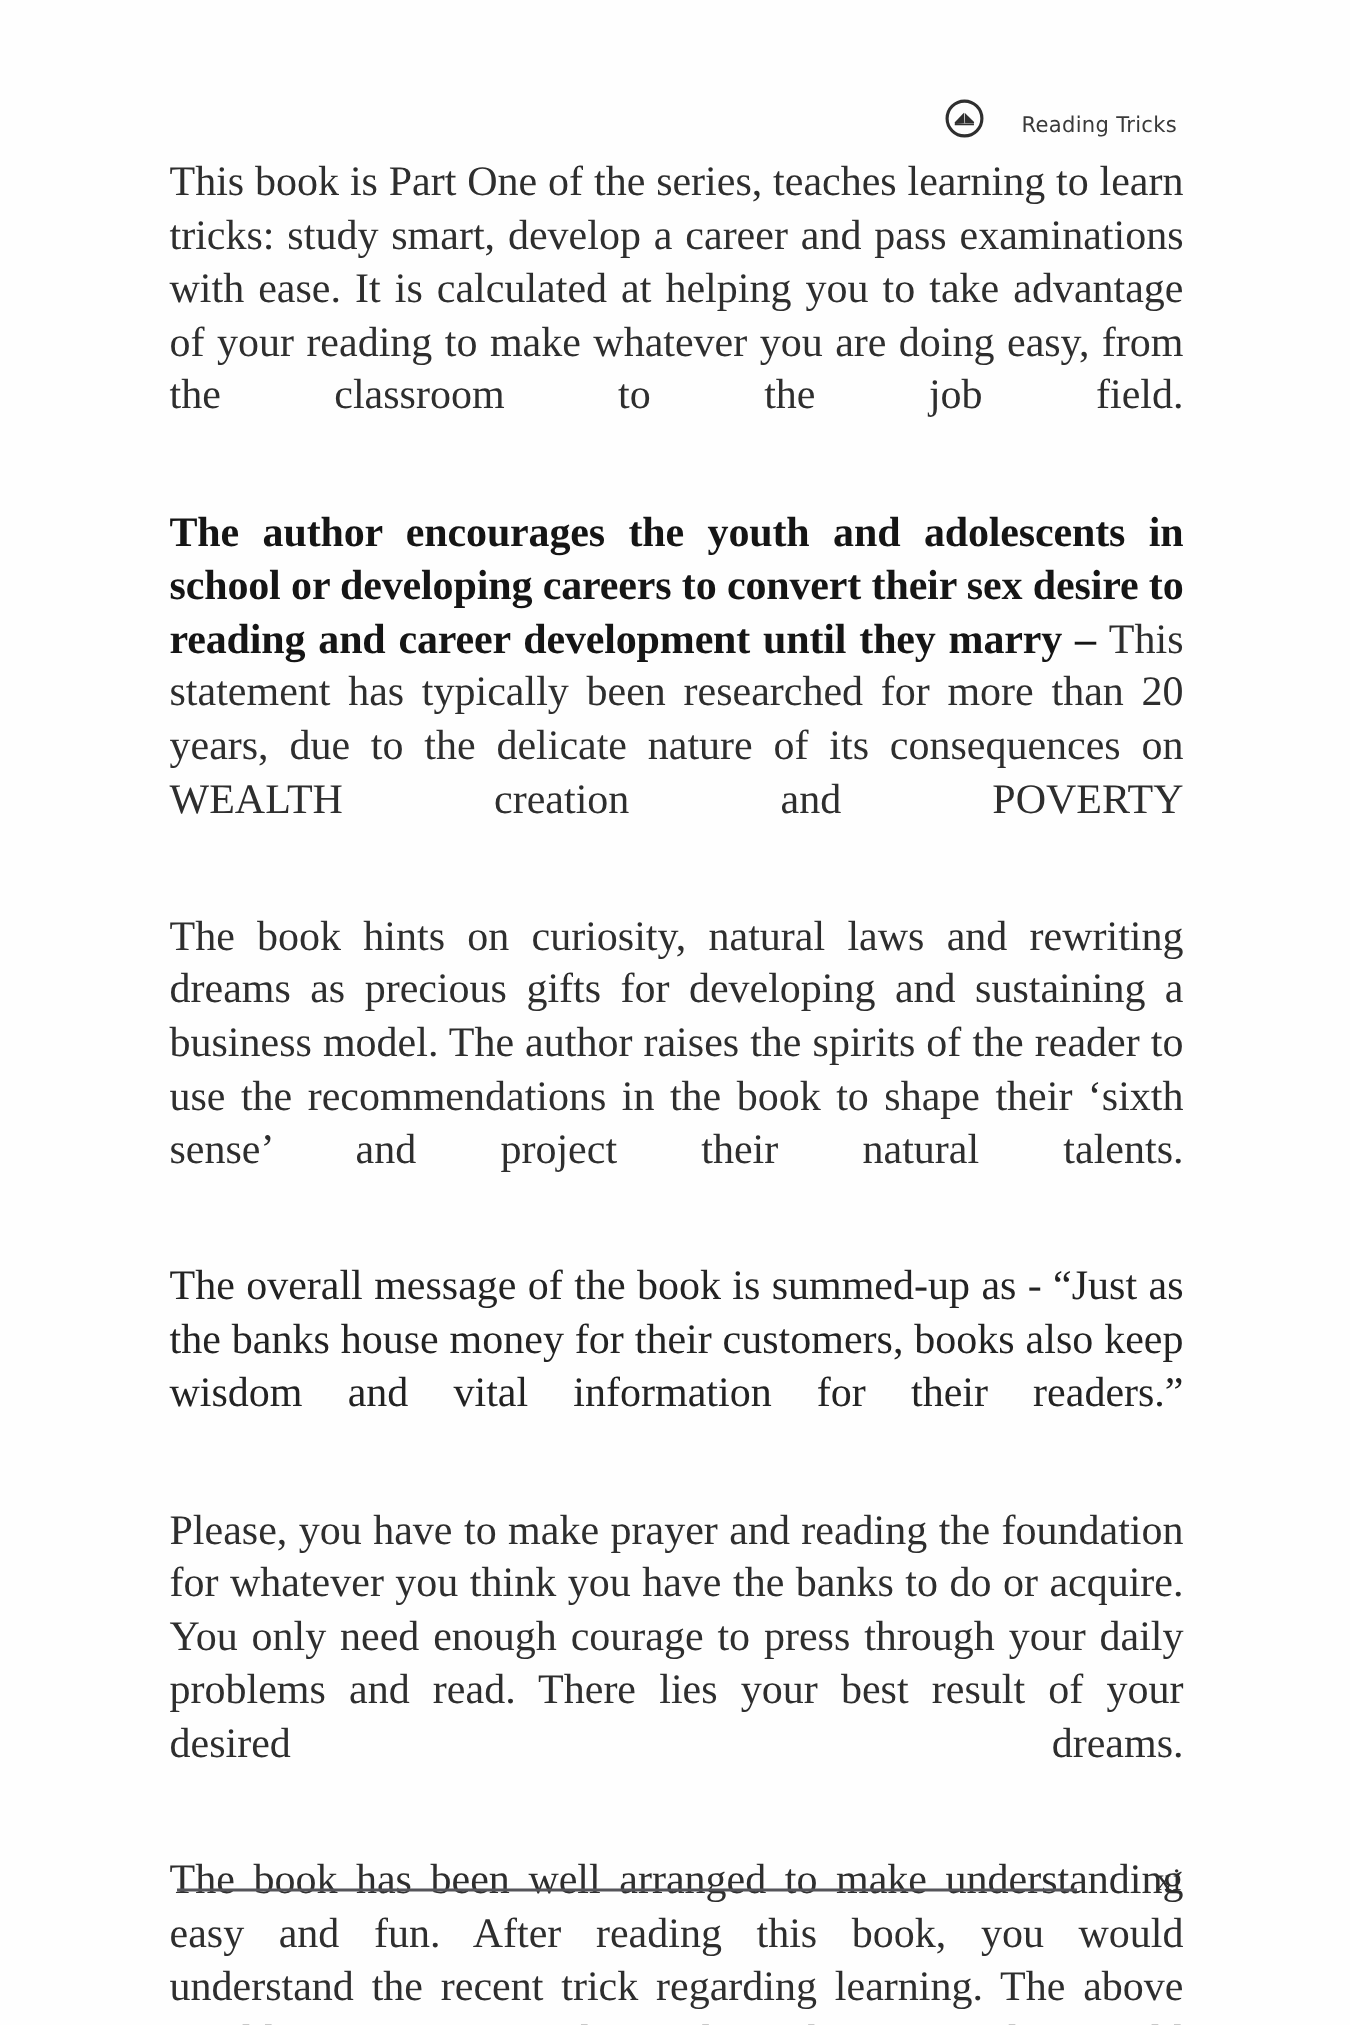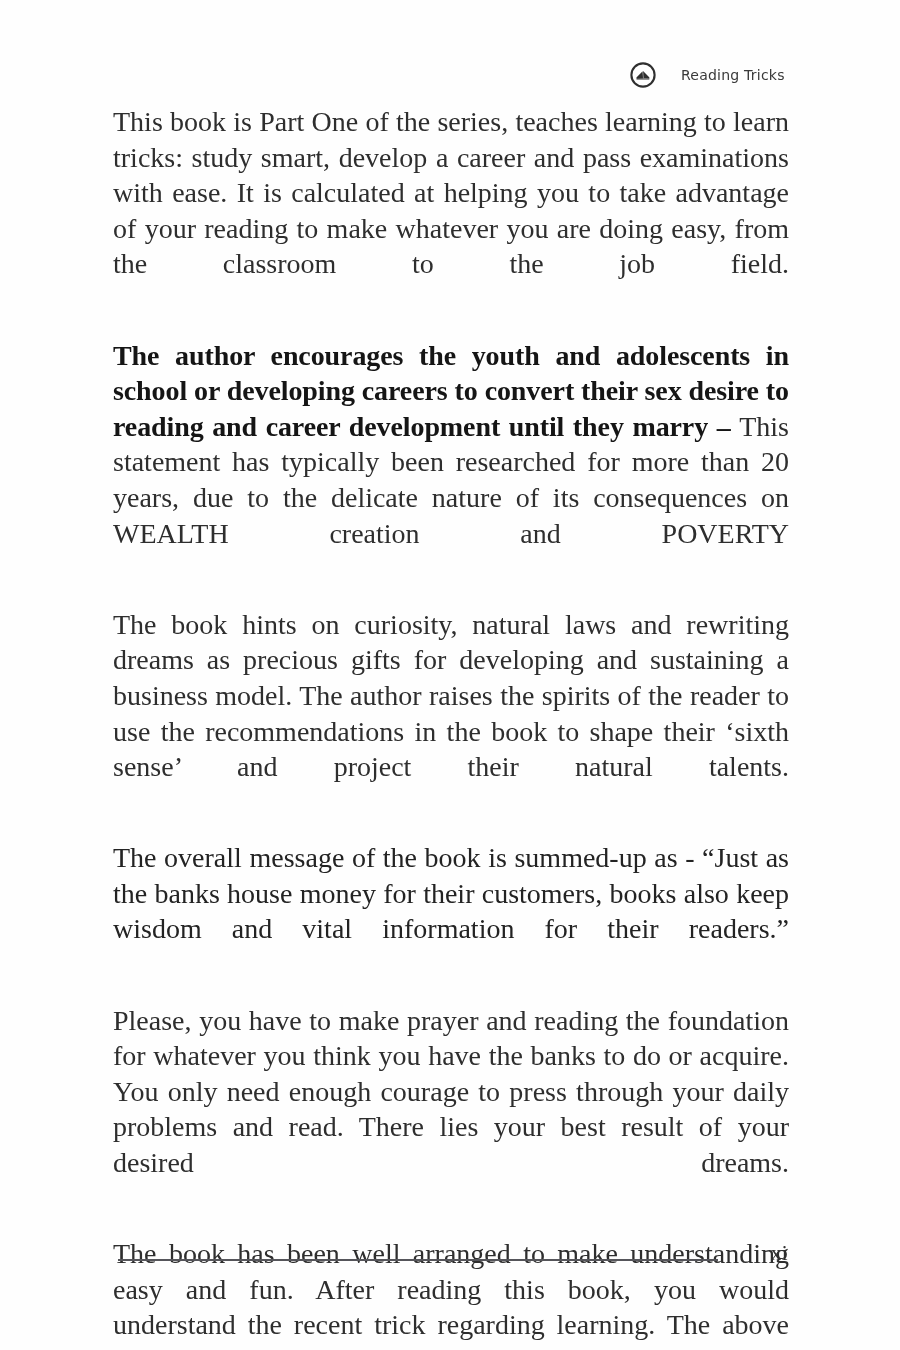--- a/index.html
+++ b/index.html
@@ -23,21 +23,21 @@
     inset: 0;
     background: #fefefe;
   }
 
   
   .running-header {
     position: absolute;
     top: 58px;
     right: 112px;
     display: flex;
-    align-items: center;
+    align-items: flex-end;
     gap: 25px;
     height: 34px;
   }
   .brand-mark {
     width: 26px;
     height: 26px;
     flex: 0 0 26px;
     position: relative;
   }
   .brand-mark svg { display: block; }

